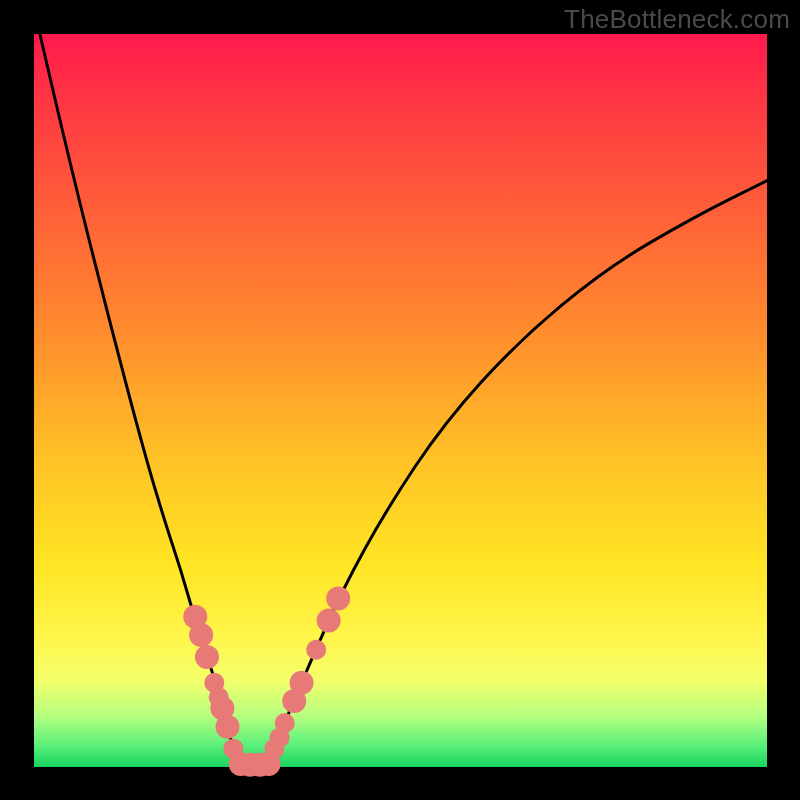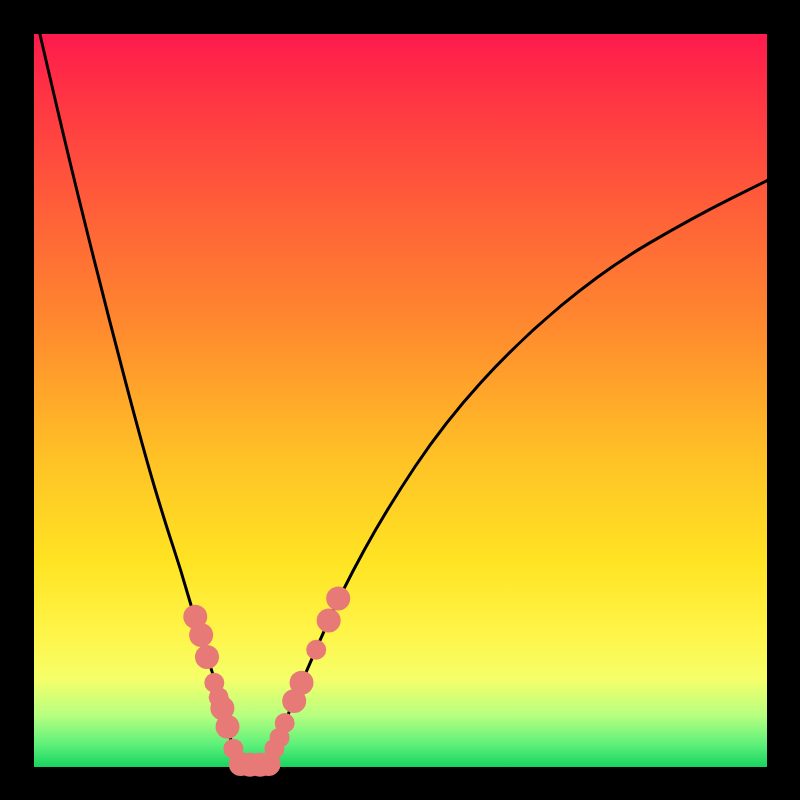--- a/index.html
+++ b/index.html
@@ -52,20 +52,21 @@
     top: 0;
   }
 </style>
 </head>
 <body>
 
 <div class="frame">
 
   <div class="plot" id="plot-area" style="left: 34px; top: 34px; width: 733px; height: 733px;"></div>
 
+  <div class="watermark">TheBottleneck.com</div>
 
   <svg class="curve" id="curve-svg" width="800" height="800">
       <path d="M 39.864 34 Q 39.864 34 55.257000000000005 99.97000000000003 Q 70.65 165.94000000000005 88.975 239.24000000000004 Q 107.3 312.54 125.625 382.175 Q 143.95 451.81 154.945 488.46000000000004 Q 165.94 525.11 173.26999999999998 547.0999999999999 Q 180.6 569.0899999999999 187.93 594.7449999999999 Q 195.26 620.4 202.58999999999997 642.39 Q 209.92 664.38 215.4175 682.7049999999999 Q 220.915 701.03 224.57999999999998 715.69 Q 228.245 730.35 230.8105 739.5125 Q 233.376 748.675 238.14049999999997 757.8375 T 242.90499999999997 767" fill="none" stroke="#000" stroke-width="3" stroke-linecap="round"></path>
       <path d="M 264.895 767 Q 264.895 767 270.3925 756.005 Q 275.89 745.01 283.22 726.685 Q 290.55 708.36 301.545 682.7049999999999 Q 312.54 657.05 327.20000000000005 624.065 Q 341.86 591.08 363.85 550.765 Q 385.84 510.45 415.15999999999997 466.47 Q 444.48 422.49 481.13 382.175 Q 517.78 341.86 561.76 305.21 Q 605.74 268.55999999999995 649.72 242.90499999999997 Q 693.7 217.25 730.35 198.925 T 767 180.60000000000002" fill="none" stroke="#000" stroke-width="3" stroke-linecap="round"></path>
       <circle cx="195.26" cy="616.735" r="12" fill="#e77a77"></circle>
       <circle cx="201.124" cy="635.06" r="12" fill="#e77a77"></circle>
       <circle cx="206.988" cy="657.05" r="12" fill="#e77a77"></circle>
       <circle cx="214.318" cy="682.705" r="10" fill="#e77a77"></circle>
       <circle cx="218.716" cy="697.365" r="10" fill="#e77a77"></circle>
       <circle cx="222.381" cy="708.36" r="12" fill="#e77a77"></circle>

